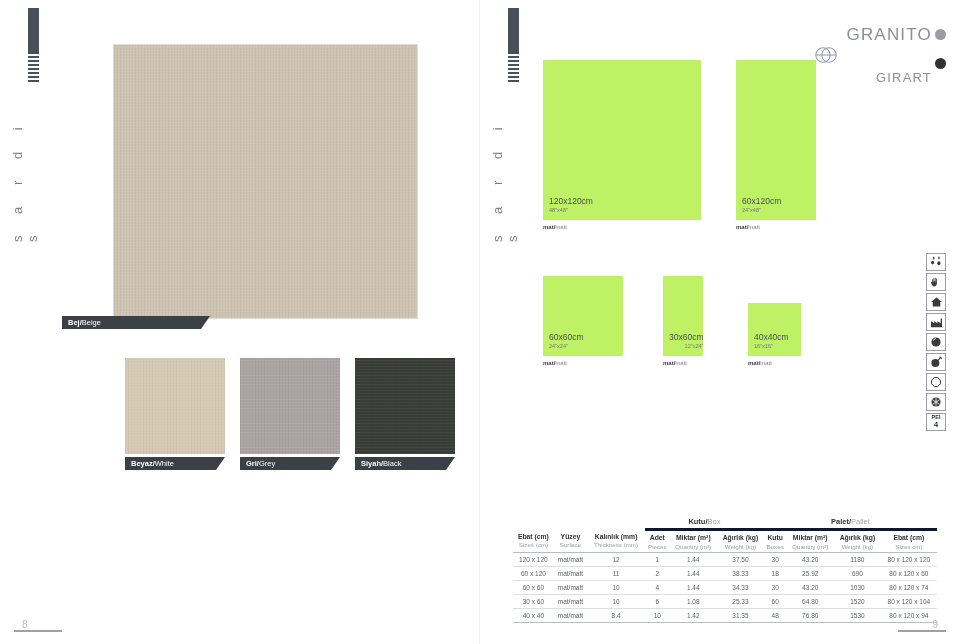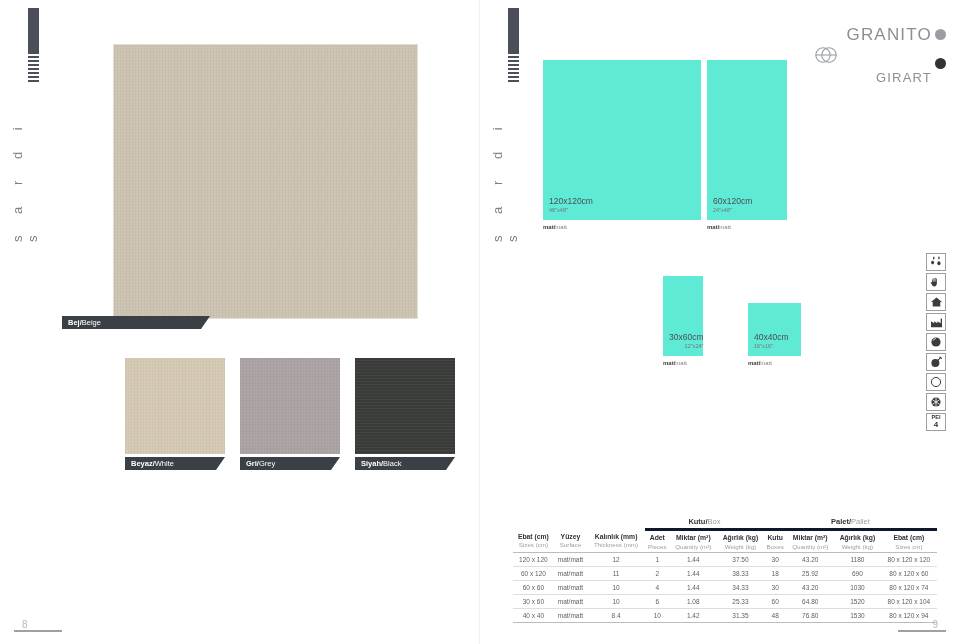--- a/index.html
+++ b/index.html
@@ -72,21 +72,21 @@
     white-space:nowrap;
     box-sizing:border-box;
     clip-path:polygon(0 0,100% 0,calc(100% - 9px) 100%,0 100%);
   }
   .tag .sub{font-weight:normal;}
 
   
   .fmt{position:absolute;}
   .fmt .box{
     width:100%;height:100%;
-    background:#5eead4;
+    background:#bef264;
     position:relative;
   }
   .fmt .lbl{
     position:absolute;left:6px;bottom:7px;
     line-height:1.15;
   }
   .fmt .lbl .cm{font-size:8.5px;color:#4b4f55;}
   .fmt .lbl .inch{font-size:5.5px;color:#72767c;}
   .fmt .fin{
     position:absolute;left:0;top:100%;margin-top:4px;
@@ -228,32 +228,43 @@
       <div class="lbl">
         <div class="cm">120x120cm</div>
         <div class="inch">48"x48"</div>
       </div>
     </div>
     <div class="fin">
       <b>mat/</b><span>matt</span>
     </div>
   </div>
 
-  <div class="fmt" style="left:707px;top:60px;width:80px;height:160px;">
+  <div class="fmt" style="left:736px;top:60px;width:80px;height:160px;">
     <div class="box">
       <div class="lbl">
         <div class="cm">60x120cm</div>
         <div class="inch">24"x48"</div>
       </div>
     </div>
     <div class="fin">
       <b>mat/</b><span>matt</span>
     </div>
   </div>
 
+  <div class="fmt" style="left:543px;top:276px;width:80px;height:80px;">
+    <div class="box">
+      <div class="lbl">
+        <div class="cm">60x60cm</div>
+        <div class="inch">24"x24"</div>
+      </div>
+    </div>
+    <div class="fin">
+      <b>mat/</b><span>matt</span>
+    </div>
+  </div>
 
   <div class="fmt" style="left:663px;top:276px;width:40px;height:80px;text-align:right;">
     <div class="box">
       <div class="lbl">
         <div class="cm">30x60cm</div>
         <div class="inch">12"x24"</div>
       </div>
     </div>
     <div class="fin">
       <b>mat/</b><span>matt</span>

